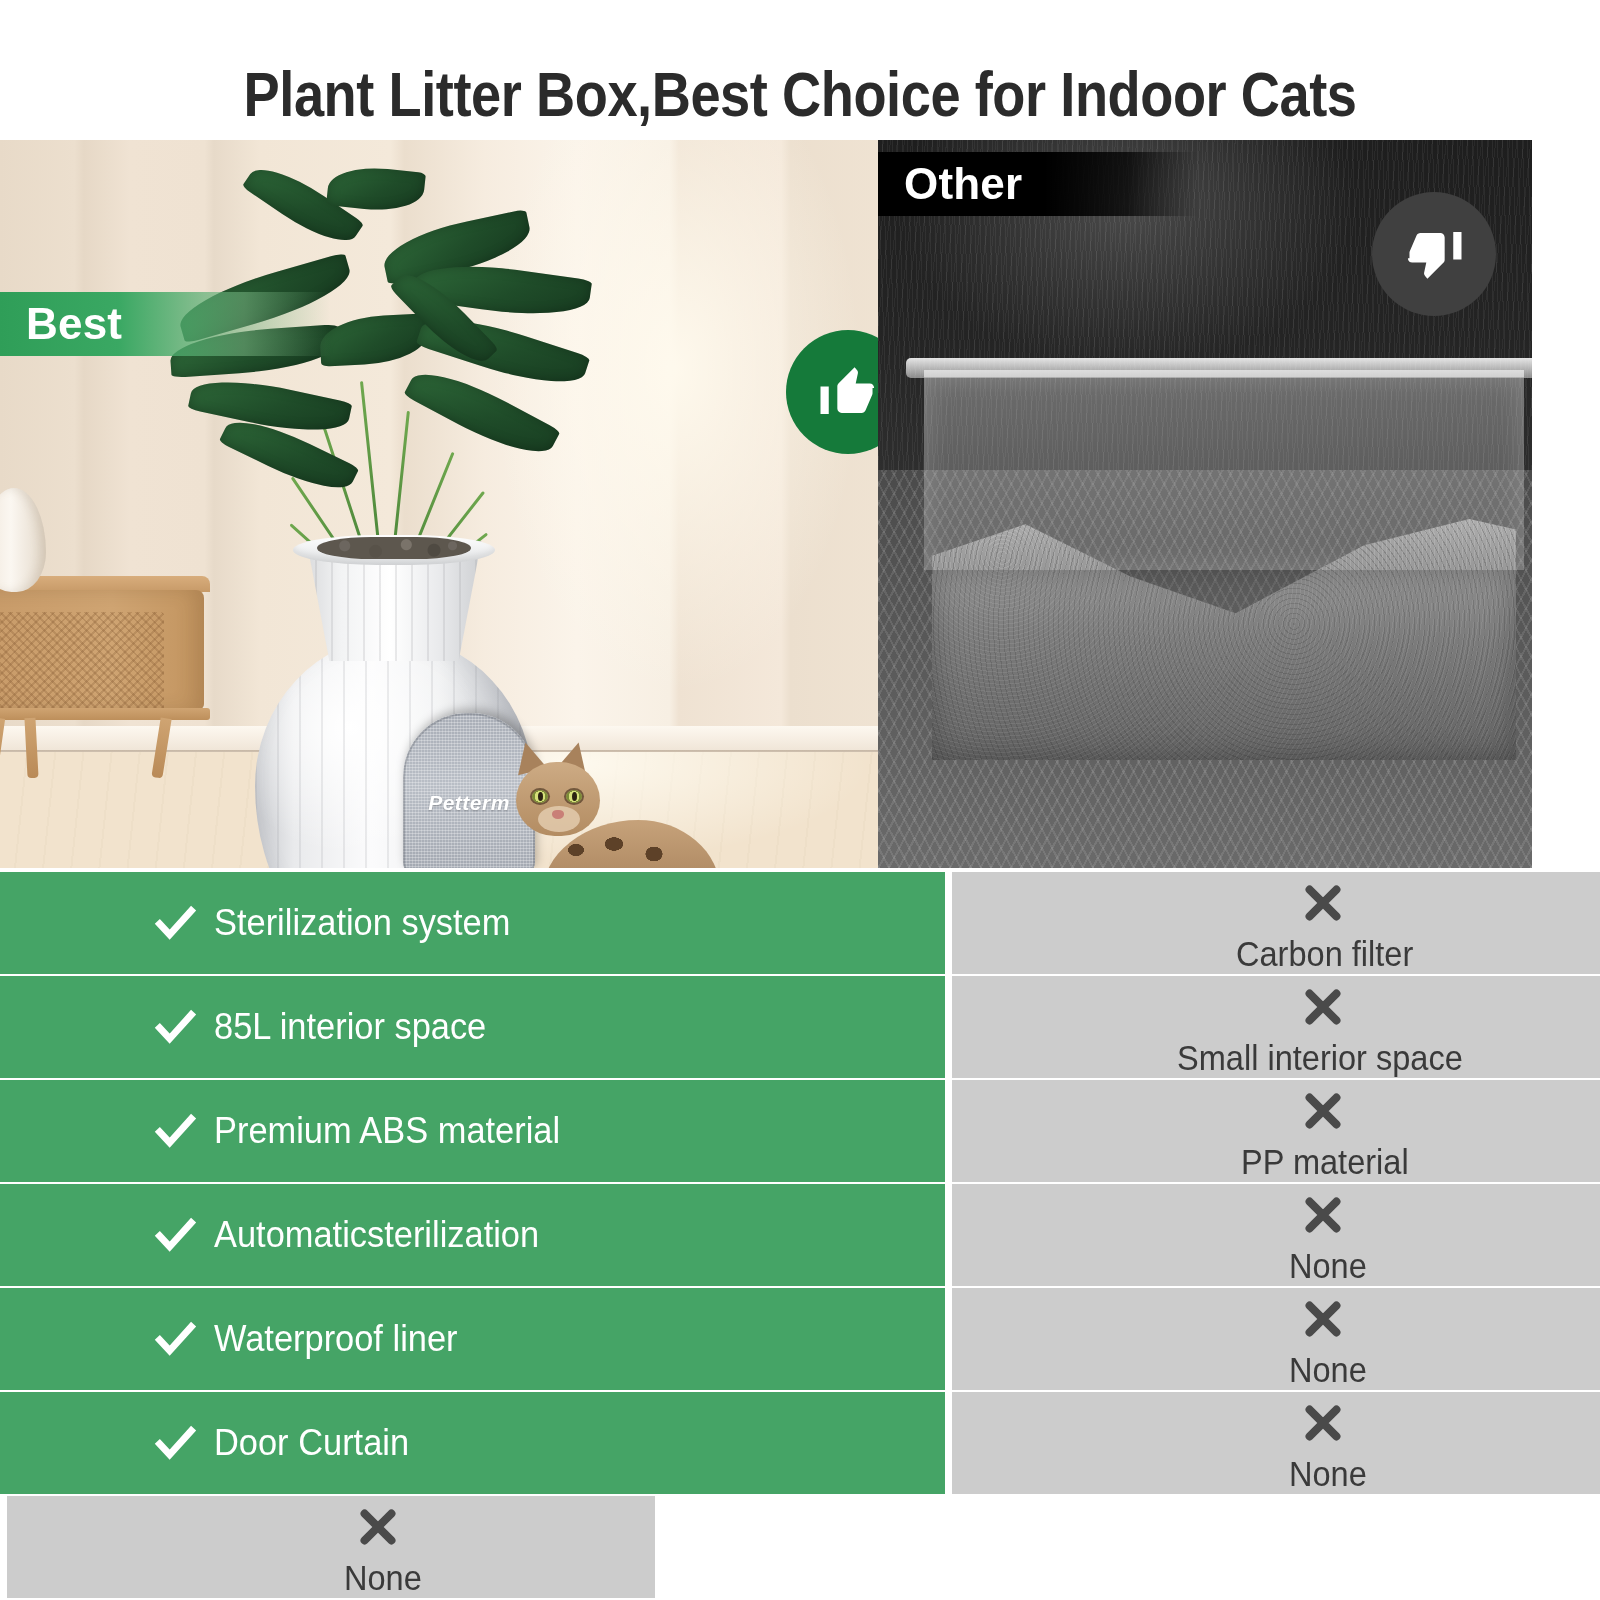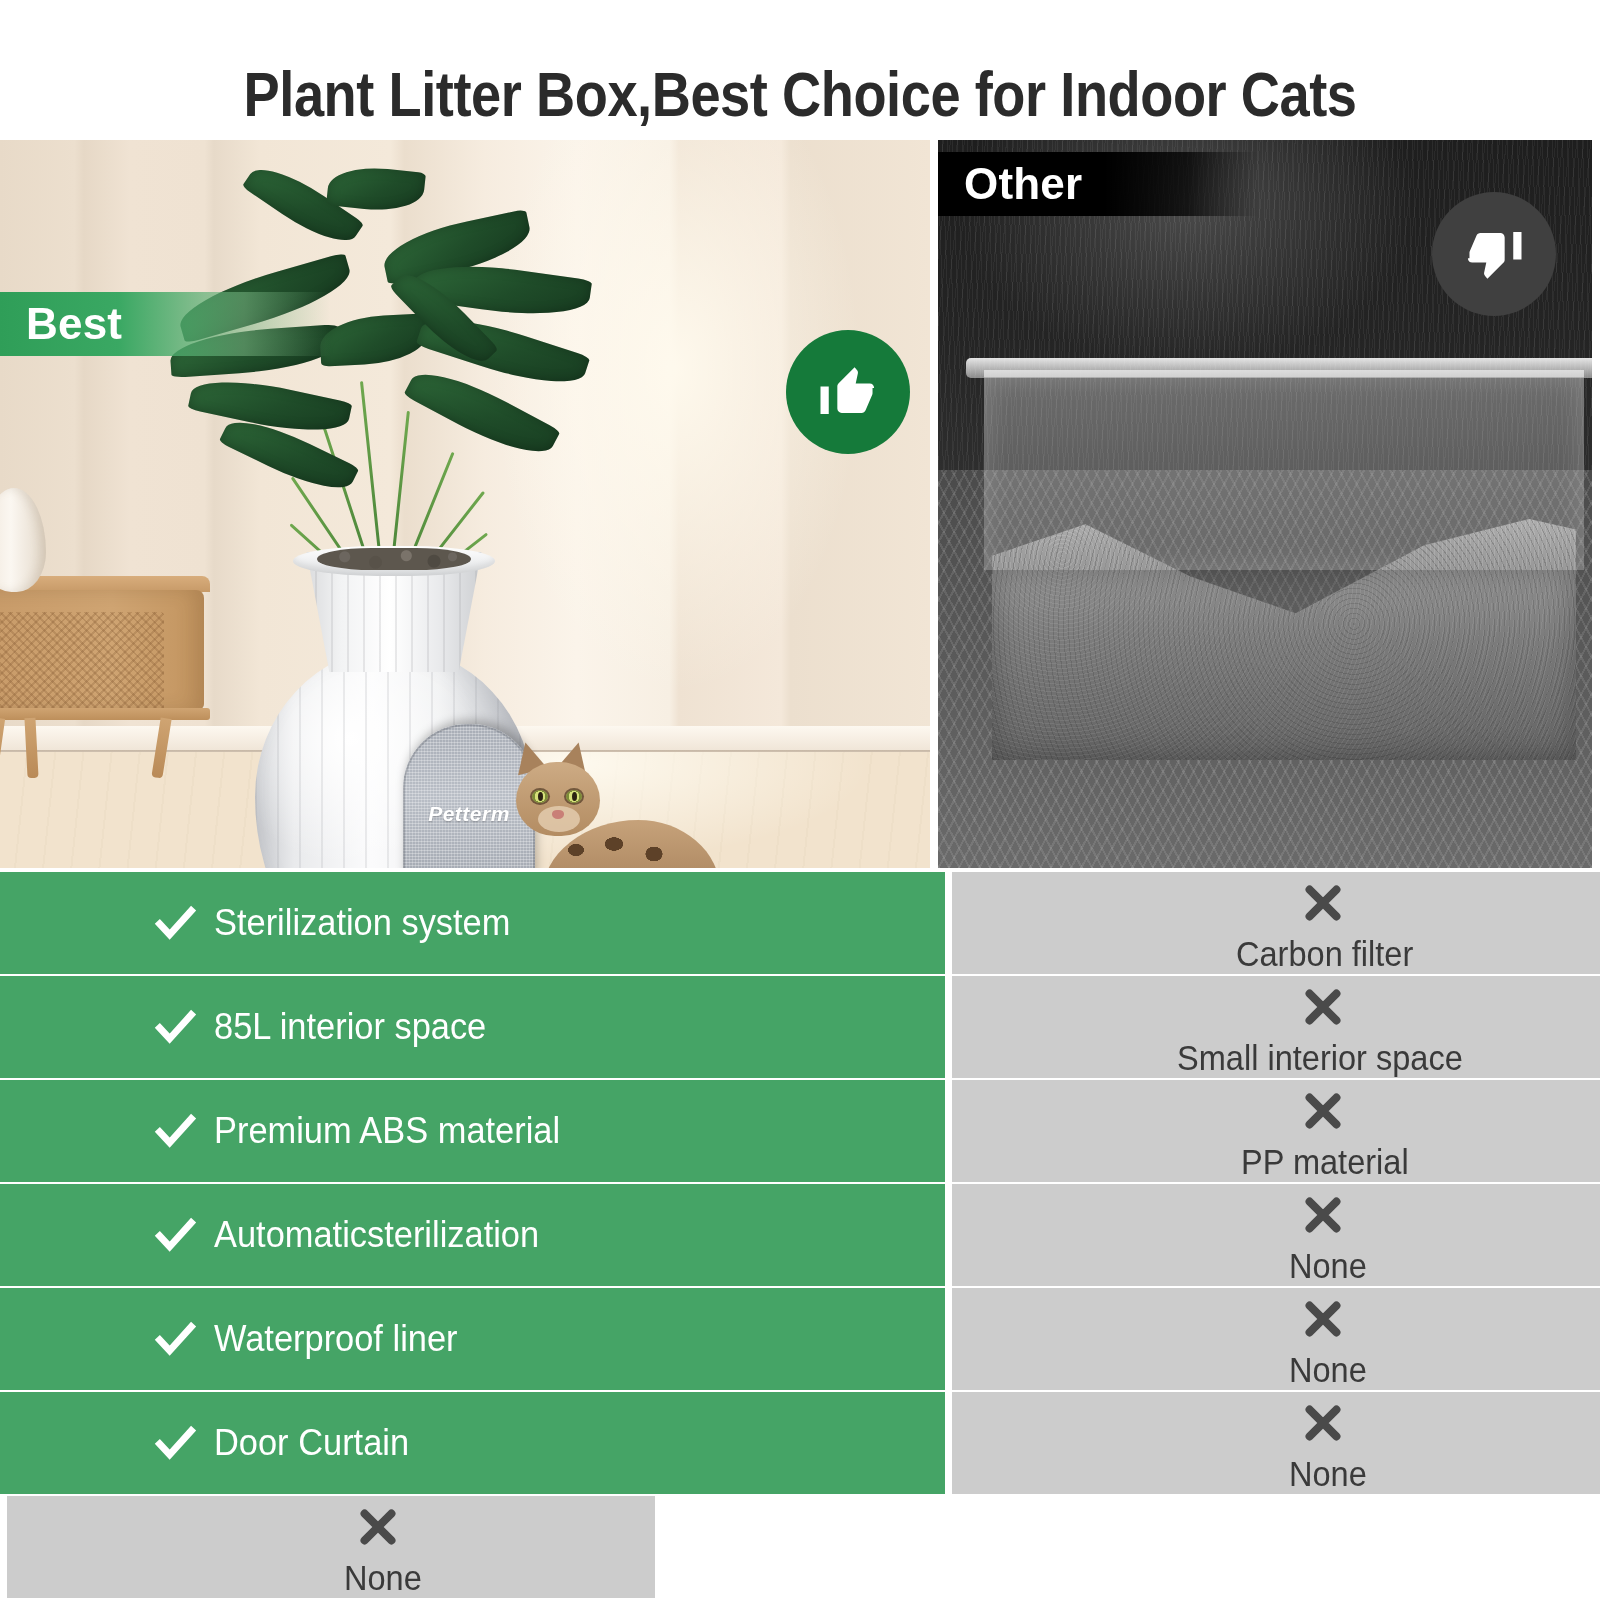--- a/index.html
+++ b/index.html
@@ -12,21 +12,21 @@
   
   .title-bar { position:absolute; left:0; top:0; width:1600px; height:140px;
                display:flex; align-items:center; justify-content:center; background:#fff;margin-top:24px; }
   .title { font-size:63px; font-weight:bold; color:#2b2b2b; letter-spacing:-0.5px;
            transform:scaleX(0.86); transform-origin:center; white-space:nowrap; }
 
   
   .hero { position:absolute; left:0; top:140px; width:1600px; height:728px; }
   .photo { position:absolute; top:0; height:728px; overflow:hidden; }
   .photo.left  { left:0;    width:930px; }
-  .photo.right { left:938px; width:654px; filter:grayscale(1); }
+  .photo.right { left:878px; width:654px; filter:grayscale(1); }
 
   
   .room { position:absolute; inset:0;
           background:
             linear-gradient(160deg, rgba(255,245,225,0.55) 0%, rgba(255,255,255,0) 48%),
             linear-gradient(to bottom, #f0e2d2 0%, #ede0d0 68%, #e9dbc9 68.2%, #e9dbc9 100%);
   }
   .wall { position:absolute; left:0; top:0; width:100%; height:600px;
           background:linear-gradient(to right,
              #e8dac8 0%, #ecdfce 8%, #e6d8c6 9%, #f0e3d3 14%, #efe2d2 22%,
@@ -69,21 +69,21 @@
                box-shadow:inset -6px 0 10px rgba(150,130,105,0.2); }
 
   
   .plant { position:absolute; left:168px; top:40px; width:430px; height:430px; }
   .leaf { position:absolute; background:linear-gradient(145deg,#2f6b3a,#1f4c29 55%,#16391f);
           border-radius:60% 8% 60% 8%; box-shadow:inset 0 0 12px rgba(0,0,0,0.25); }
   .stem { position:absolute; width:3px; background:linear-gradient(to bottom,#6fa84e,#3f7a33);
           transform-origin:bottom center; border-radius:2px; }
 
   
-  .planter { position:absolute; left:255px; top:412px; width:278px; height:420px; }
+  .planter { position:absolute; left:255px; top:401px; width:278px; height:420px; }
   .pl-neck { position:absolute; left:44px; top:0; width:190px; height:120px;
              background:
                repeating-linear-gradient(90deg, rgba(150,150,155,0.20) 0 2px, rgba(255,255,255,0) 2px 16px),
                linear-gradient(to right,#d5d6d8 0%,#f2f3f4 22%,#ffffff 48%,#e9eaec 74%,#c9cbce 100%);
              clip-path:polygon(4% 0, 96% 0, 84% 100%, 16% 100%);
              border-radius:6px 6px 0 0; }
   .pl-rim { position:absolute; left:38px; top:-6px; width:202px; height:30px;
             background:linear-gradient(to bottom,#ffffff,#dfe1e3);
             border-radius:50%/60%; box-shadow:inset 0 -4px 6px rgba(0,0,0,0.08); }
   .pl-soil { position:absolute; left:62px; top:-4px; width:154px; height:22px;

